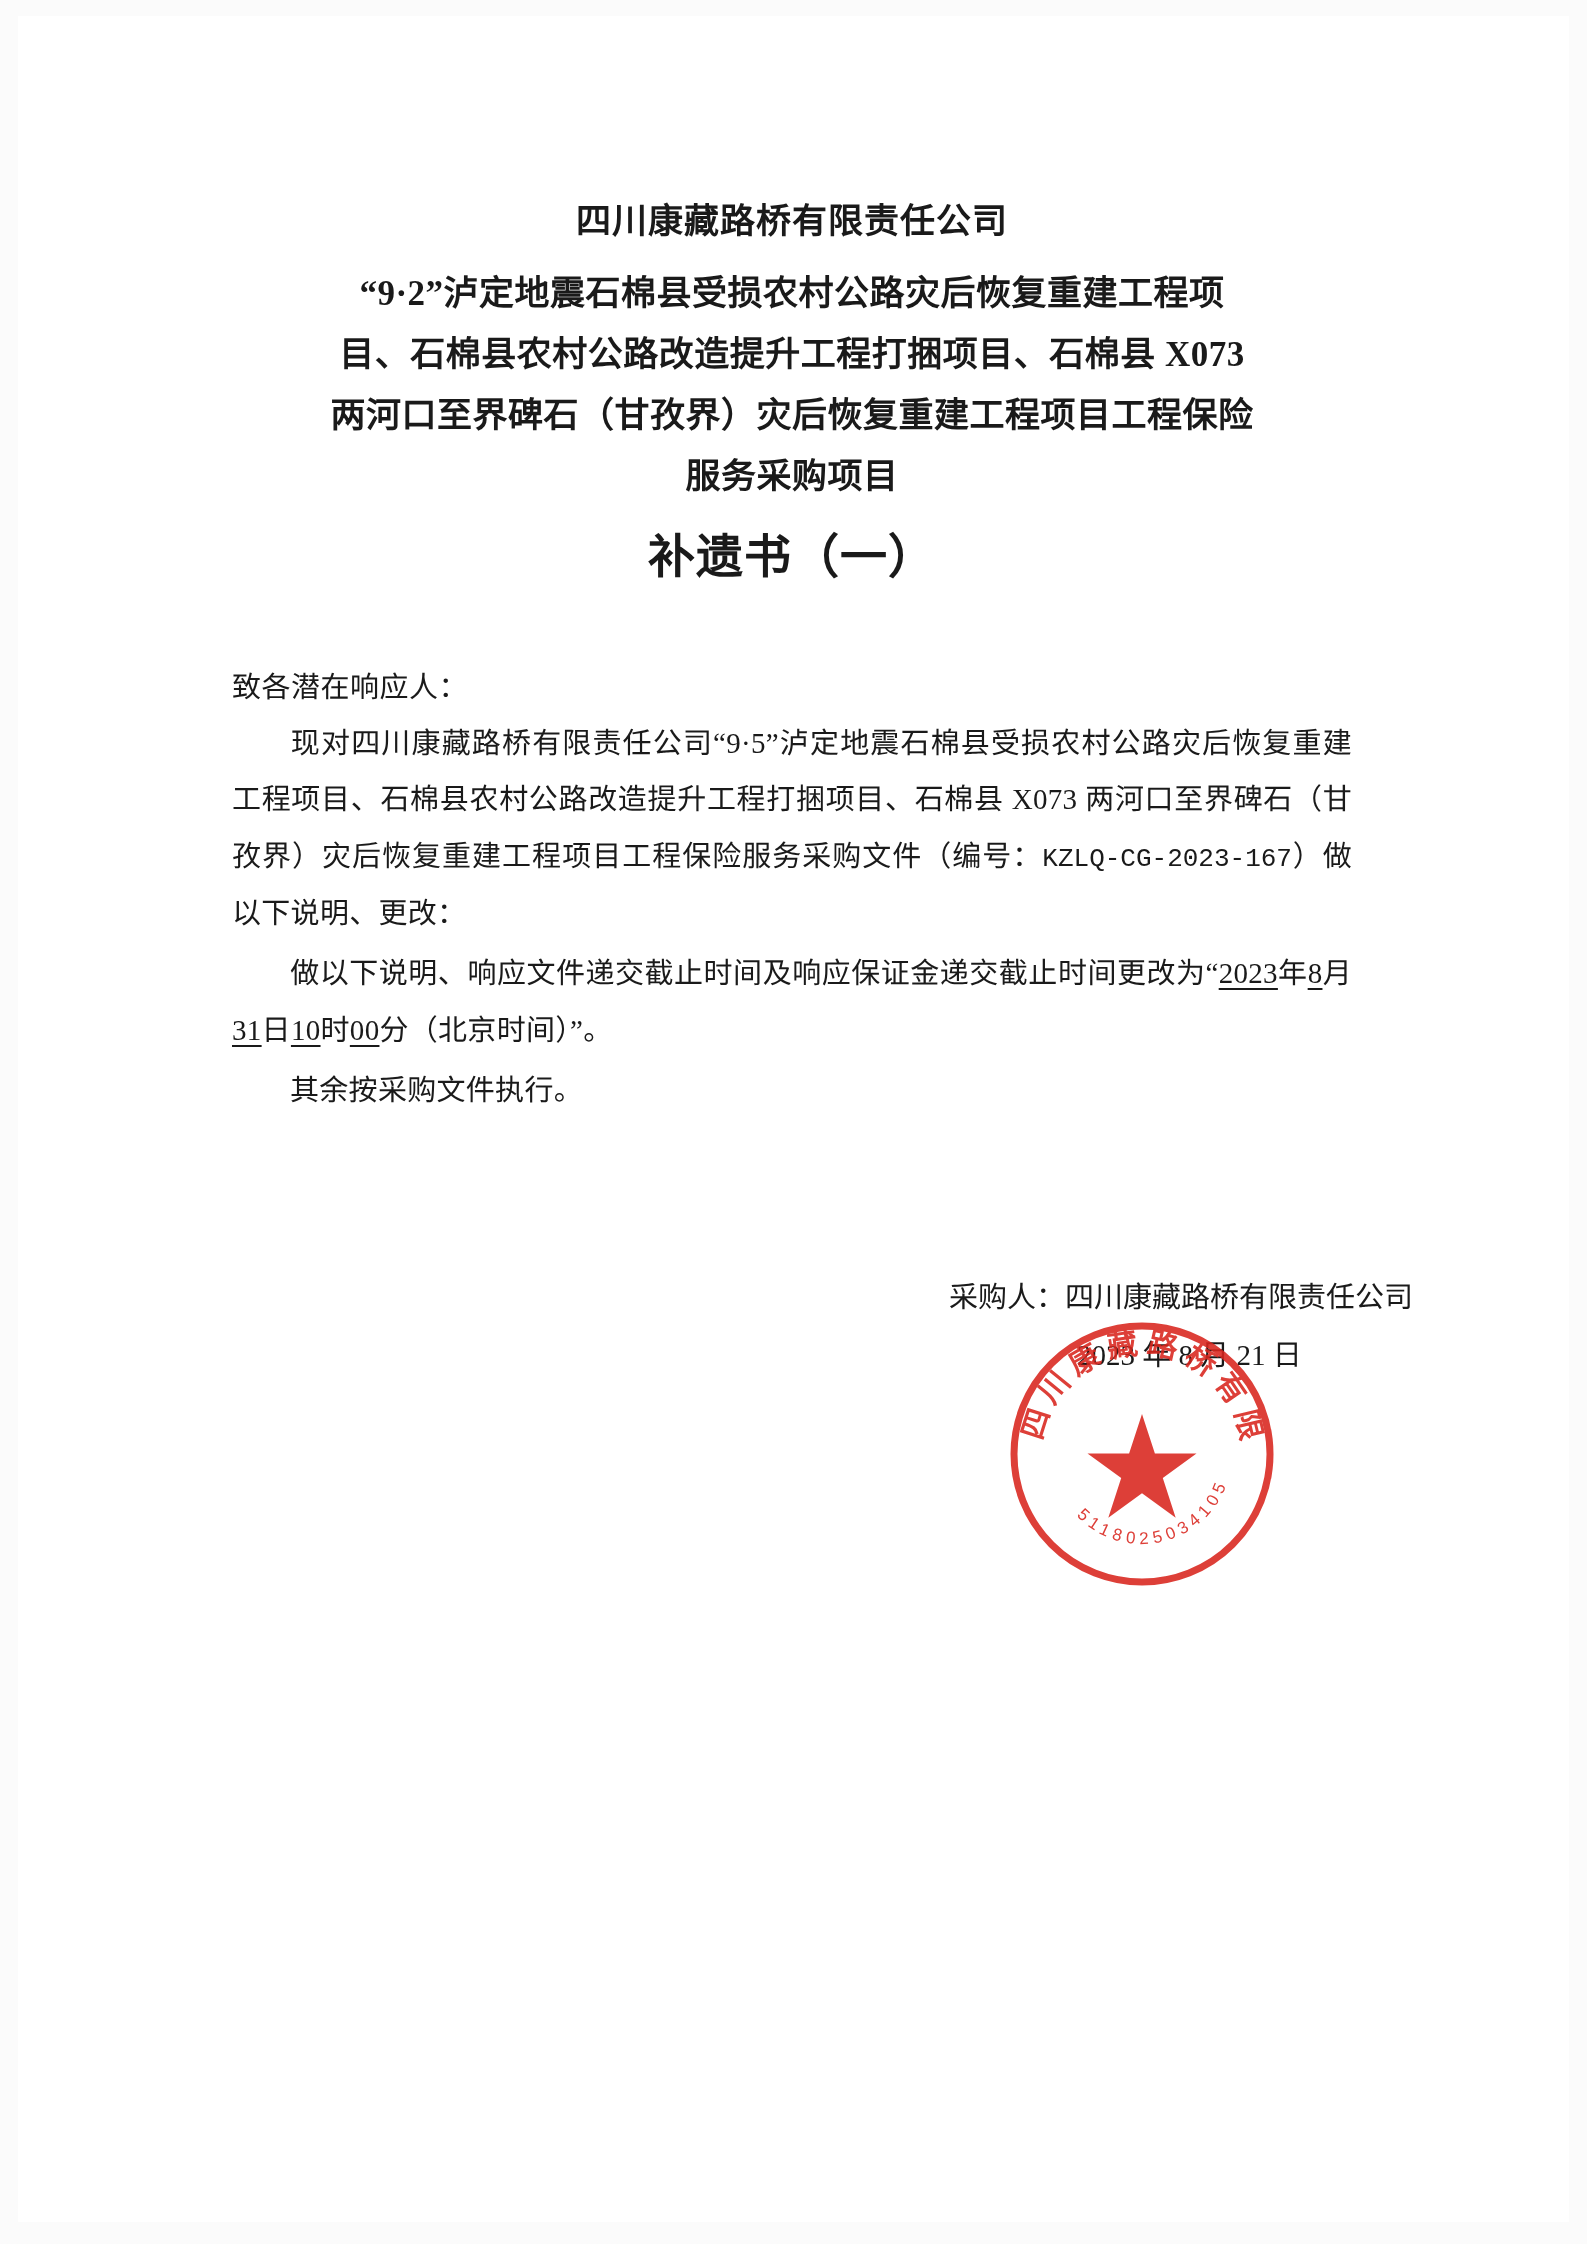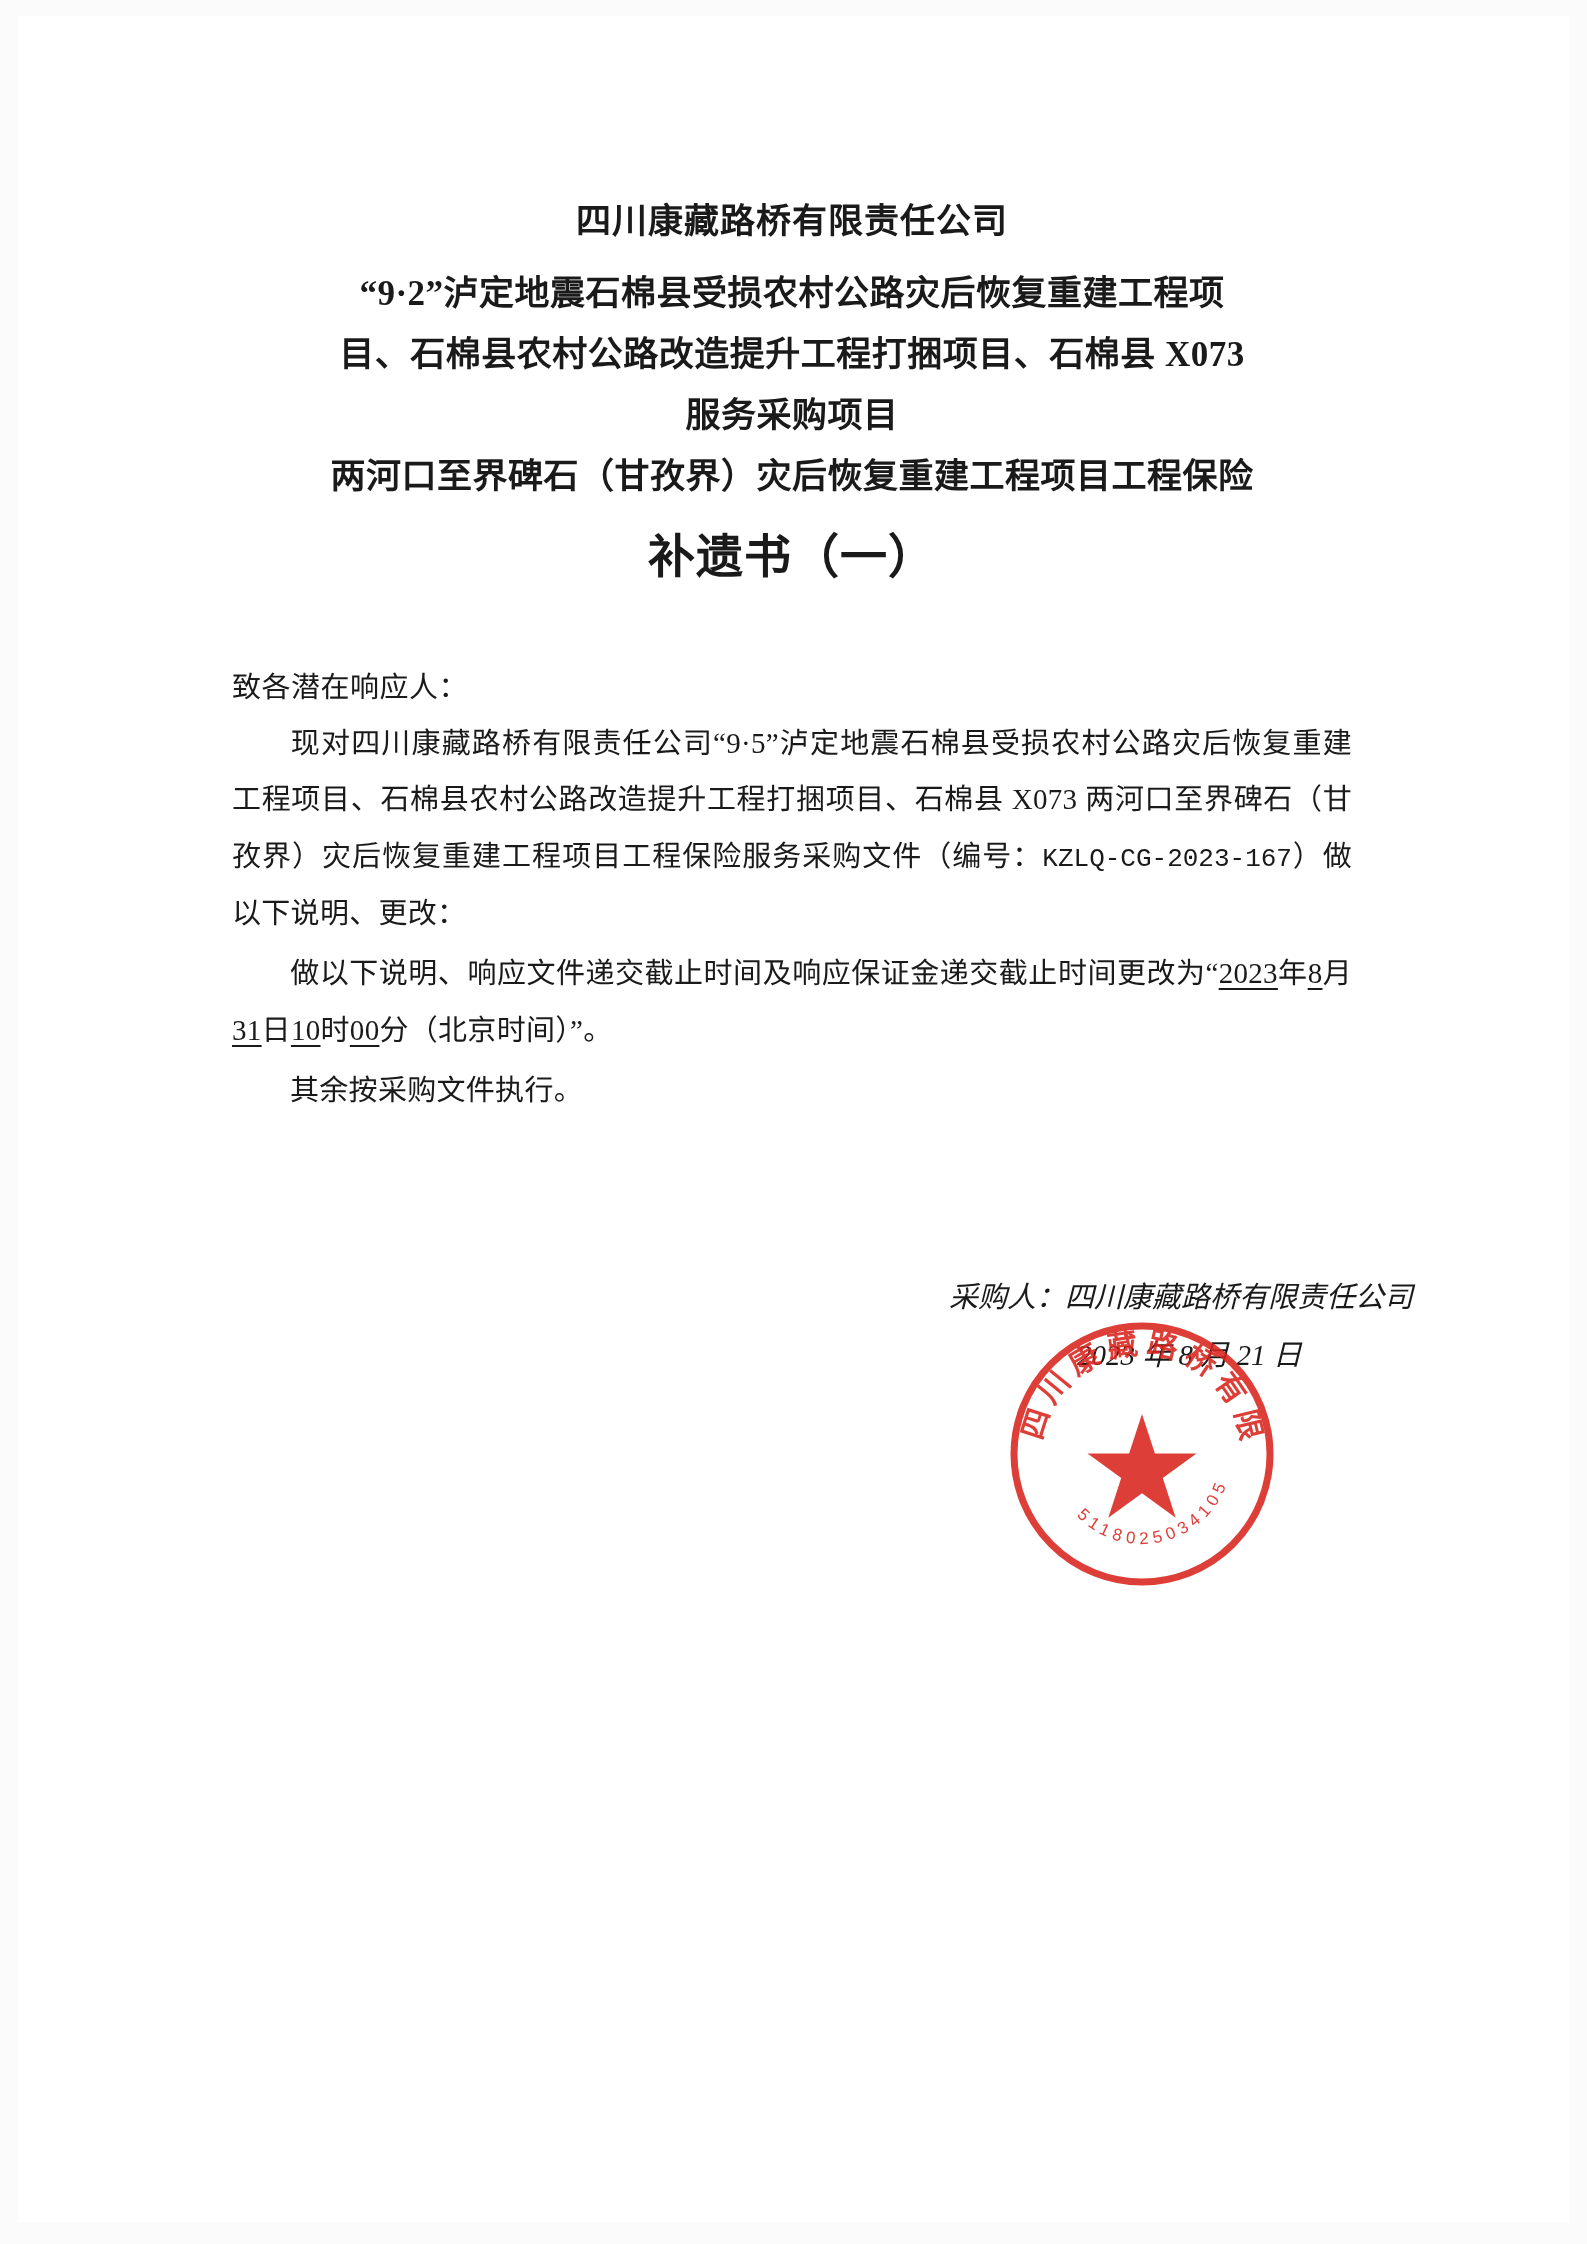--- a/index.html
+++ b/index.html
@@ -94,21 +94,20 @@
   .p3 { margin-top: 4px; }
 
   .signature-block {
     position: absolute;
     right: 118px;
     top: 1268px;
     width: 520px;
     text-align: left;
     font-size: 29px;
     line-height: 2.0;
-    font-style: italic;
   }
   .sig-line-1 { white-space: nowrap; }
   .sig-line-2 { margin-left: 128px; white-space: nowrap; }
 
   
   .seal {
     position: absolute;
     left: 1006px;
     top: 1318px;
     width: 272px;
@@ -129,22 +128,22 @@
   <div class="scan-edge-left"></div>
   <div class="scan-edge-right"></div>
 
   <div class="doc-body">
 
     <div class="title-company">四川康藏路桥有限责任公司</div>
 
     <div class="title-main">
       <span class="ln">“9·2”泸定地震石棉县受损农村公路灾后恢复重建工程项</span>
       <span class="ln">目、石棉县农村公路改造提升工程打捆项目、石棉县 X073</span>
+      <span class="ln">两河口至界碑石（甘孜界）灾后恢复重建工程项目工程保险</span>
       <span class="ln">服务采购项目</span>
-      <span class="ln">两河口至界碑石（甘孜界）灾后恢复重建工程项目工程保险</span>
     </div>
 
     <div class="title-sub">补遗书（一）</div>
 
     <div class="salutation">致各潜在响应人：</div>
 
     <div class="para p1">
       <span class="indent"></span><span>现对四川康藏路桥有限责任公司“9·5”泸定地震石棉县受损农村公路灾后恢复重建工程项目、石棉县农村公路改造提升工程打捆项目、石棉县 X073 两河口至界碑石（甘孜界）灾后恢复重建工程项目工程保险服务采购文件（编号：</span><span class="latin">KZLQ-CG-2023-167</span><span>）做以下说明、更改：</span>
     </div>
 

